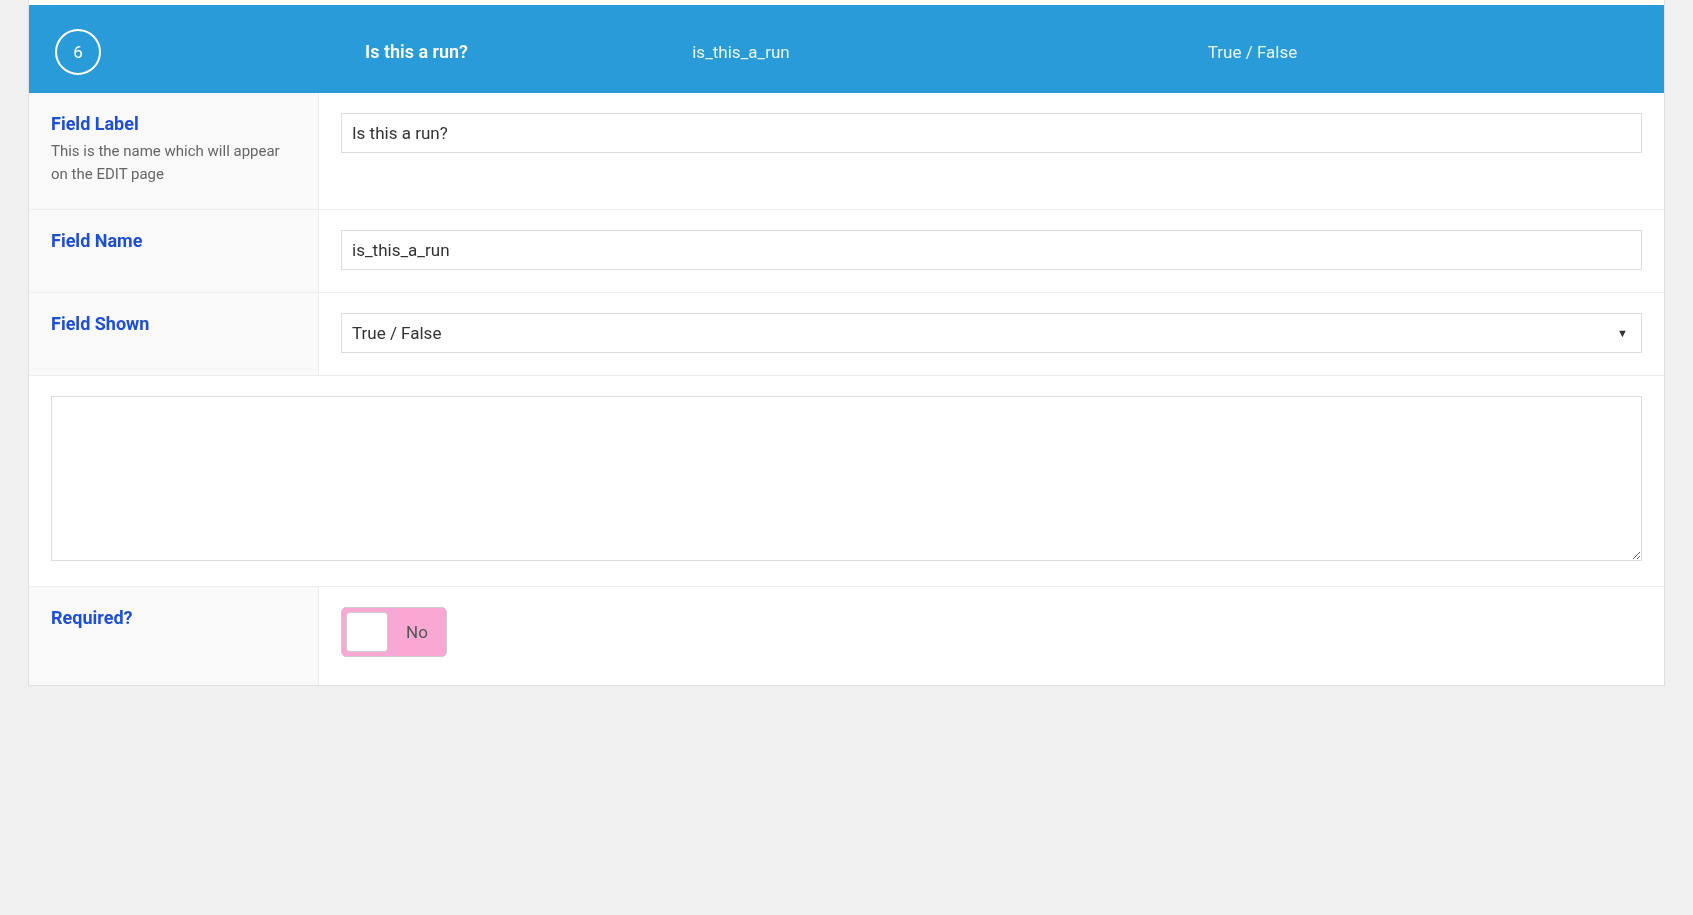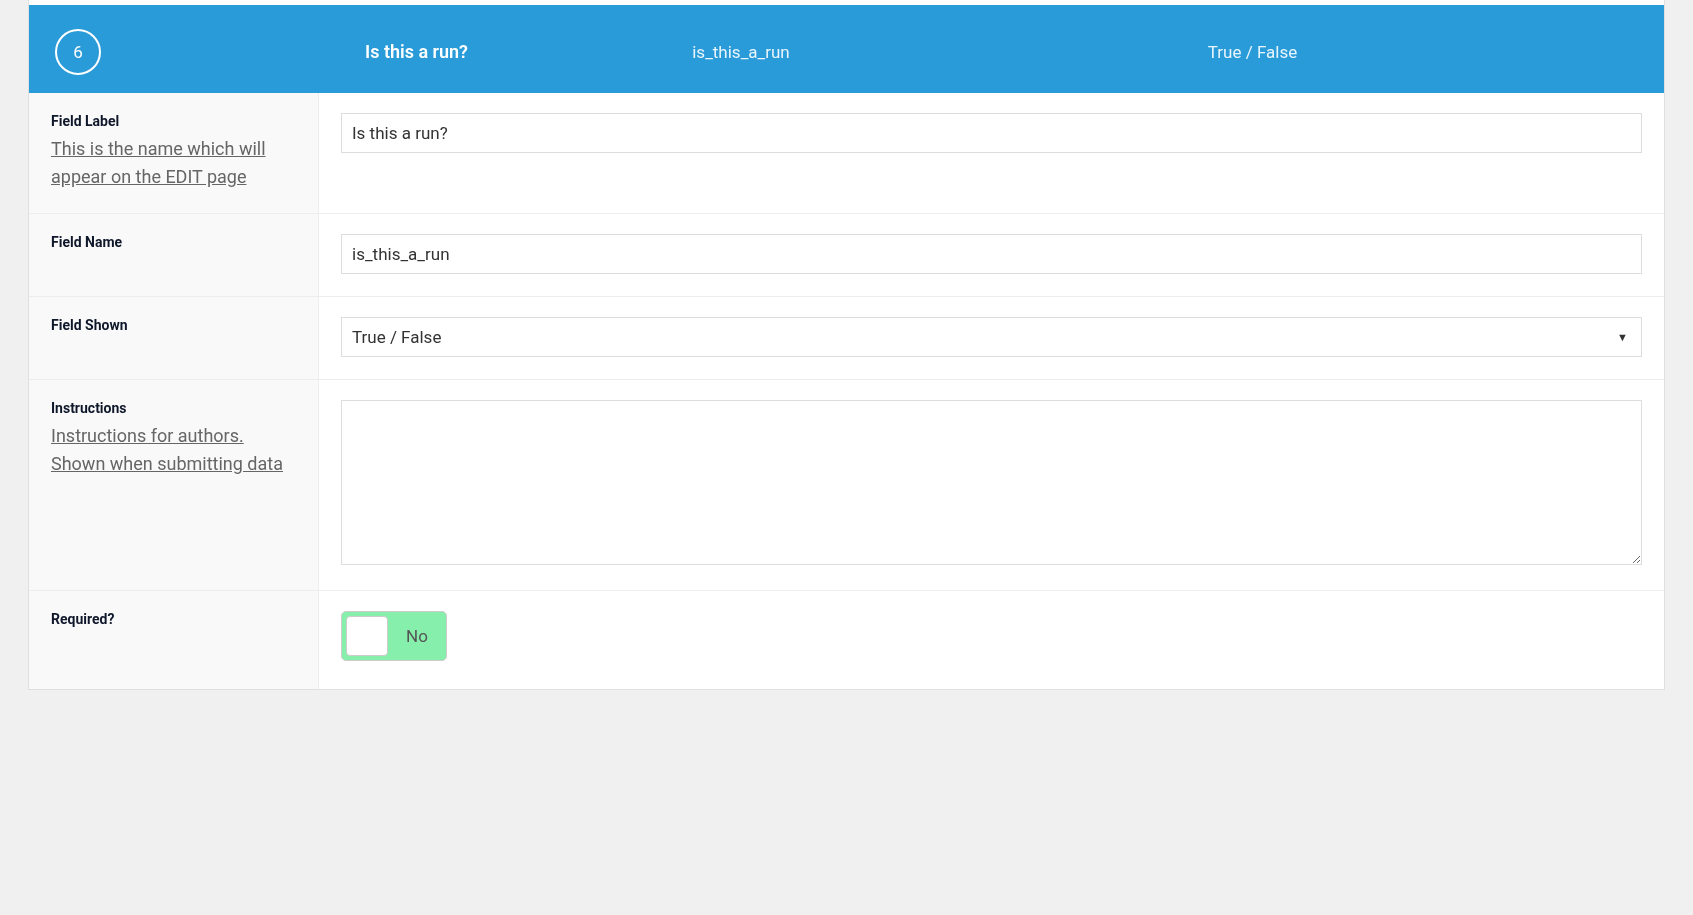--- a/index.html
+++ b/index.html
@@ -63,29 +63,28 @@
     background: #fff;
   }
   .label-cell {
     width: 290px;
     padding: 20px 22px 22px 22px;
     background: #f9f9f9;
     border-right: 1px solid #ededed;
   }
   .label-cell .lbl {
     font-weight: 700;
-    font-size: 14px;
-    color: #0f172a;
+    font-size: 18px;
+    color: #1d4ed8;
     margin-bottom: 6px;
   }
   .label-cell .desc {
-    font-size: 18px;
+    font-size: 15px;
     color: #666;
     line-height: 1.55;
-    text-decoration: underline;
   }
   .input-cell {
     flex: 1;
     padding: 20px 22px 22px 22px;
     background: #fff;
   }
   .txt {
     width: 100%;
     height: 40px;
     padding: 6px 10px;
@@ -130,21 +129,21 @@
     resize: both;
     font-family: inherit;
   }
   .toggle {
     display: inline-flex;
     align-items: center;
     border: 1px solid #ccc;
     border-radius: 5px;
     height: 50px;
     padding: 4px;
-    background: #86efac;
+    background: #f9a8d4;
   }
   .toggle-knob {
     width: 42px;
     height: 40px;
     border: 1px solid #ccc;
     border-radius: 4px;
     background: #fff;
     margin-right: 18px;
   }
   .toggle-text {
@@ -199,24 +198,20 @@
         <div class="sel-wrap">
           <select class="sel">
             <option selected="">True / False</option>
           </select>
           <span class="sel-caret">▼</span>
         </div>
       </div>
     </div>
 
     <div class="row">
-      <div class="label-cell">
-        <div class="lbl">Instructions</div>
-        <div class="desc">Instructions for authors. Shown when submitting data</div>
-      </div>
       <div class="input-cell">
         <textarea class="ta" style=""></textarea>
       </div>
     </div>
 
     <div class="row last-row" style="border-bottom:none;justify-content:center;">
       <div class="label-cell">
         <div class="lbl">Required?</div>
       </div>
       <div class="input-cell">

